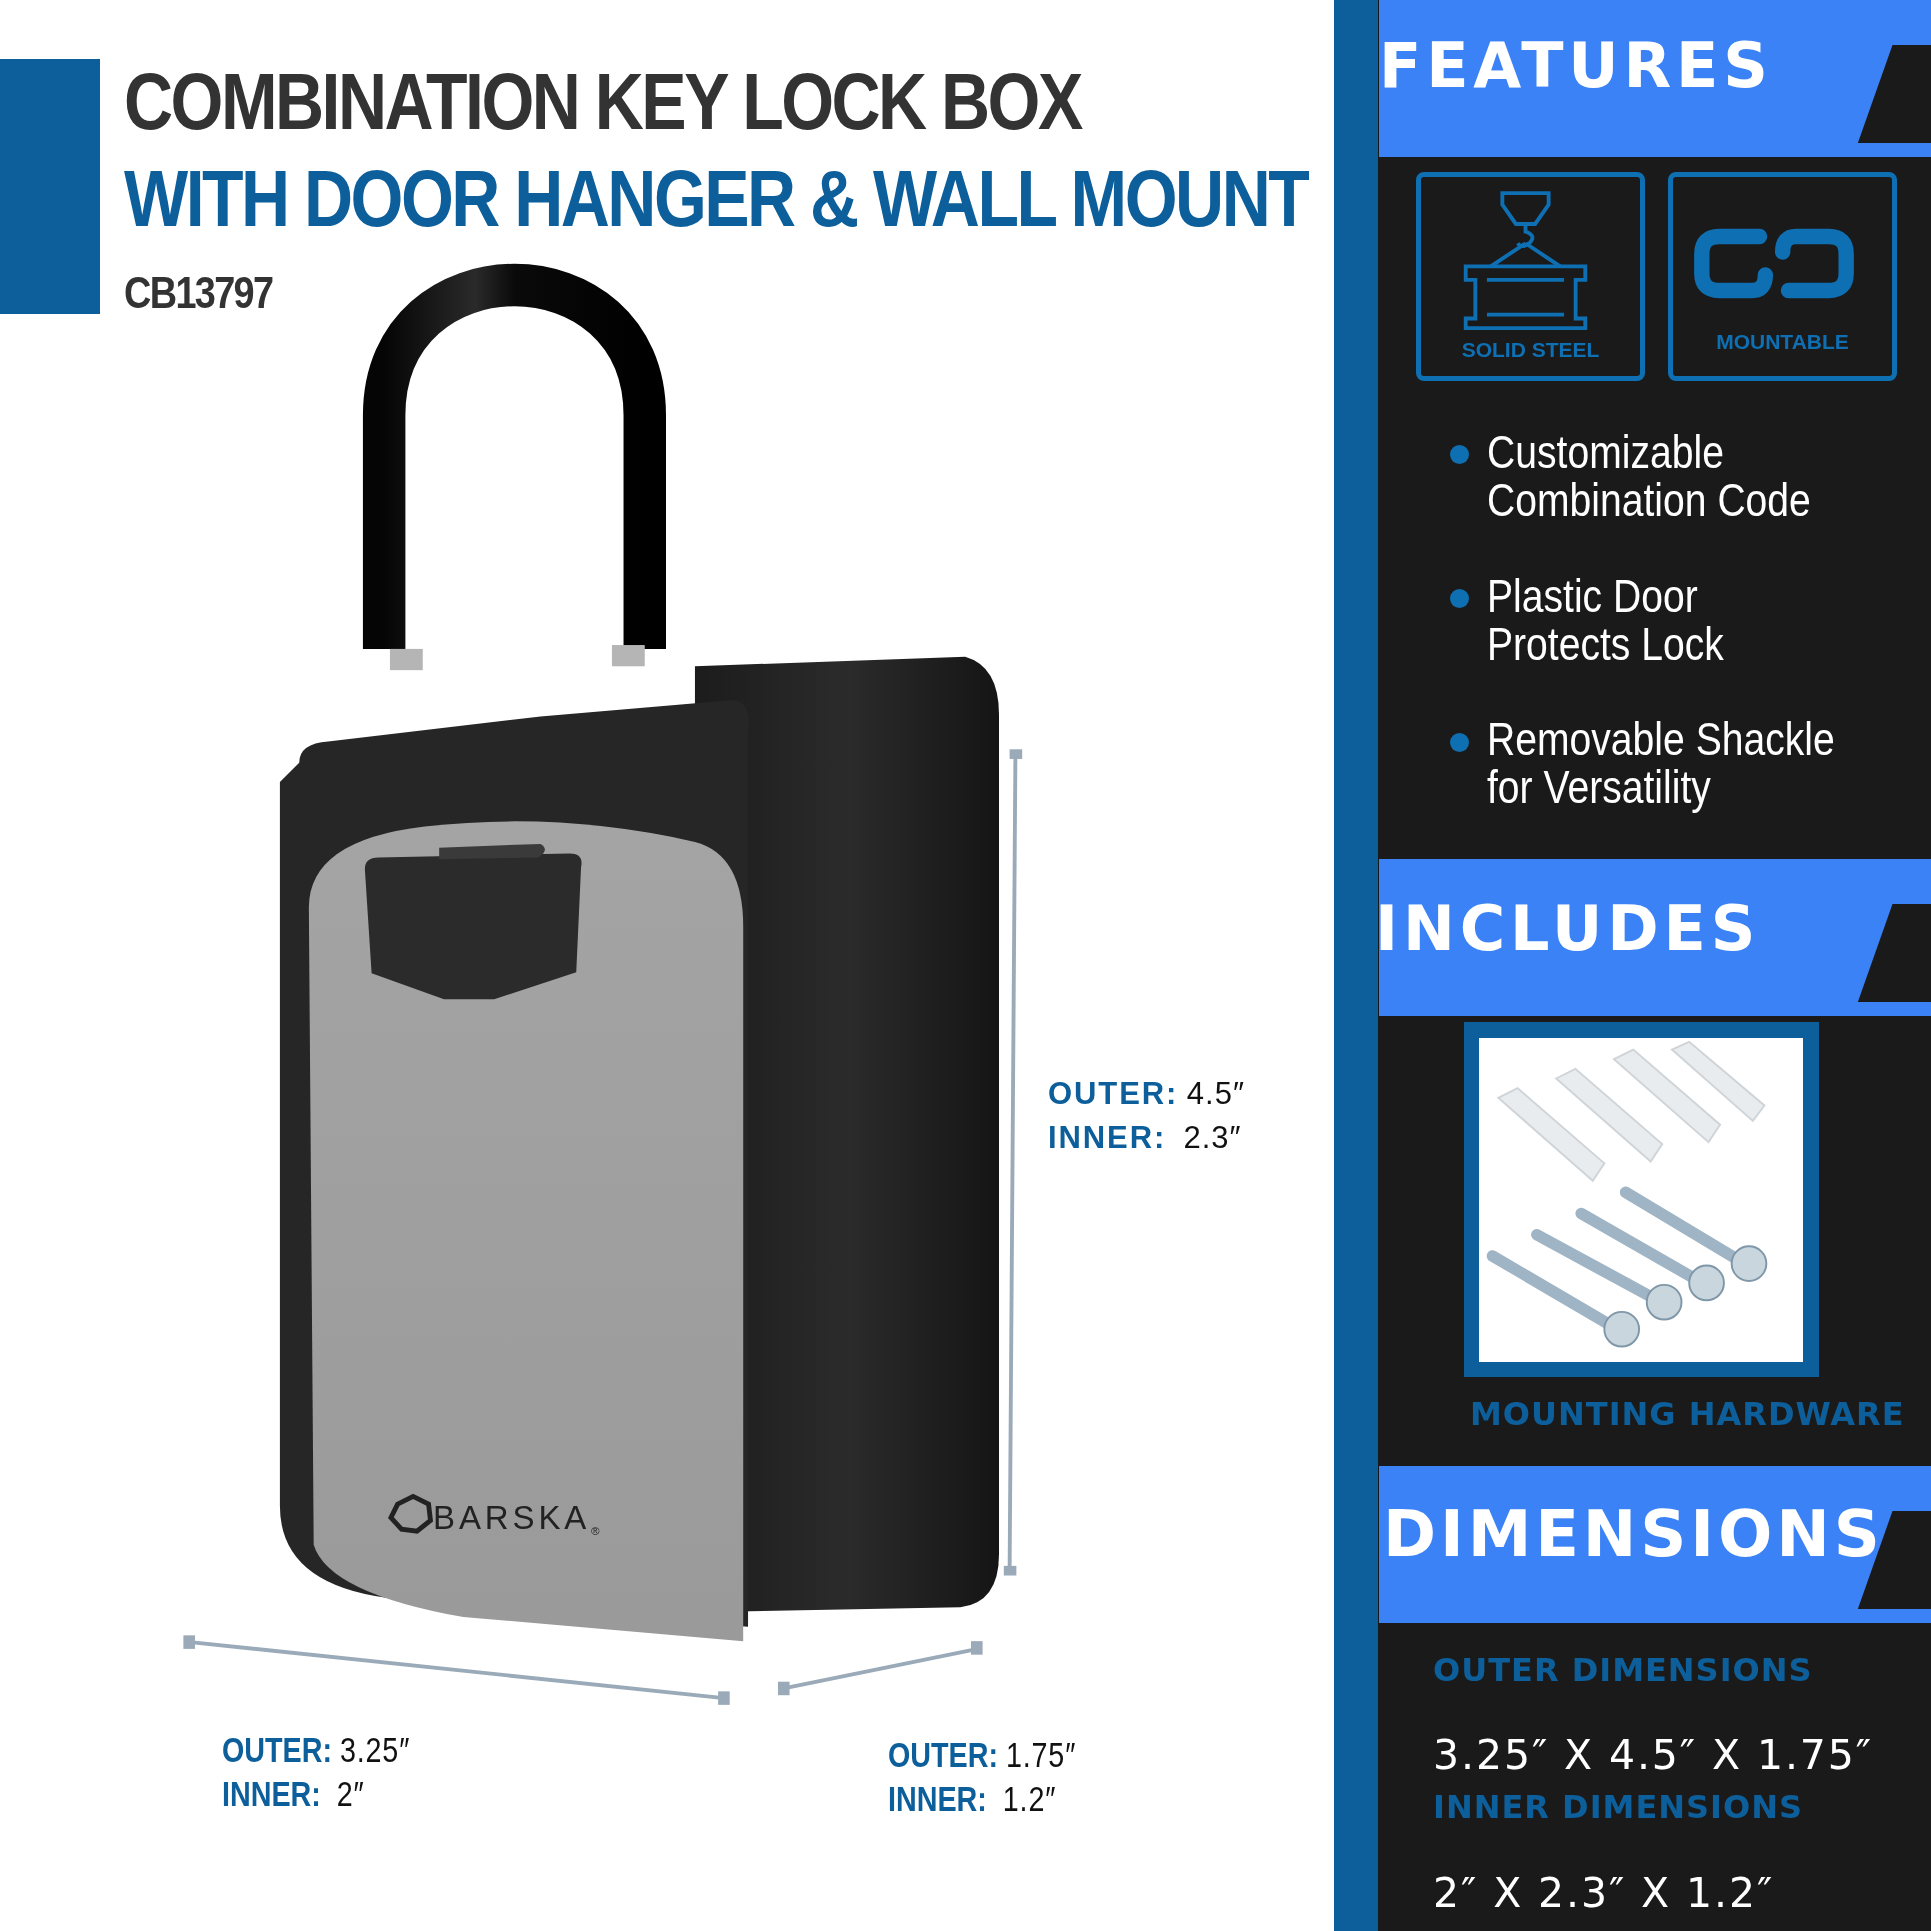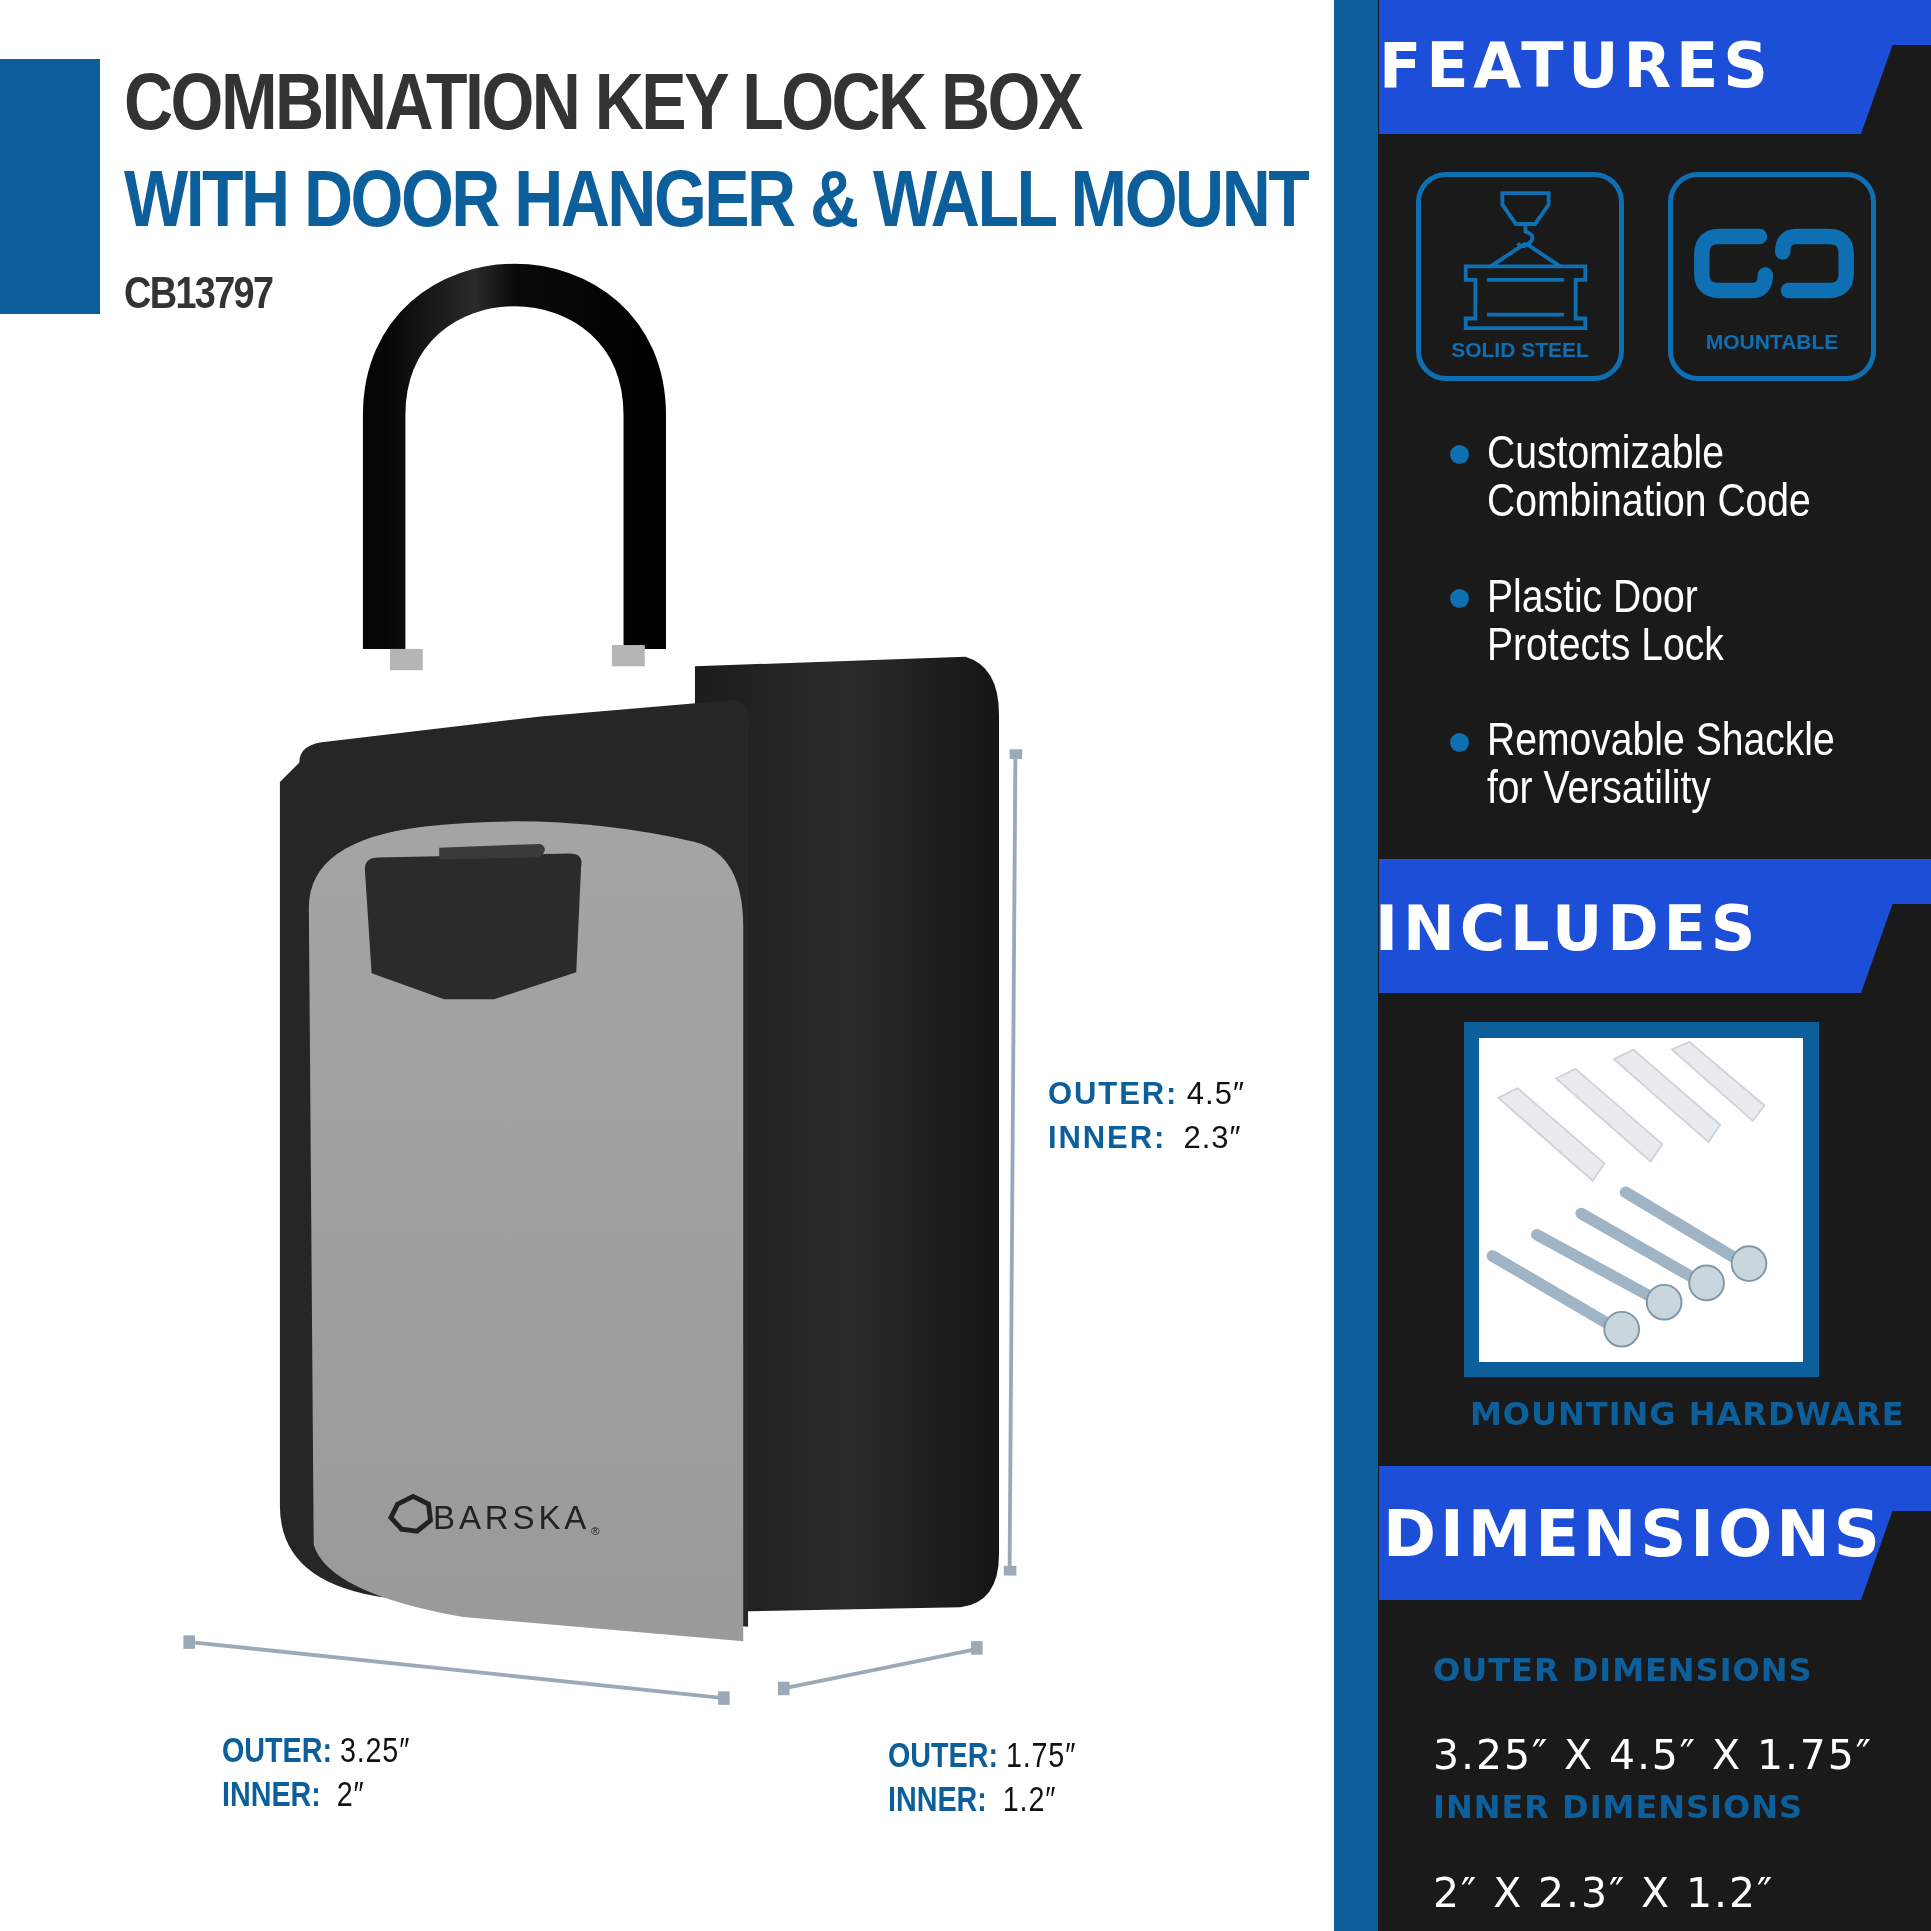--- a/index.html
+++ b/index.html
@@ -24,27 +24,27 @@
   
   .dim-label { font-size:31px; line-height:44px; white-space:nowrap; }
   .dim-label .k { color:#0d5f9b; font-weight:700; letter-spacing:1.9px; }
   .dim-label .v { color:#111; letter-spacing:1px; }
   .dim-label.narrow { transform:scaleX(0.82); transform-origin:left top; }
   .dim-label.narrow .k { letter-spacing:0; }
 
   
   .right-panel { left:1334px; top:0; width:597px; height:1931px; background:#1a1a1a; }
   .right-stripe { left:1334px; top:0; width:44px; height:1931px; background:#0d5f9b; }
-  .band { left:1379px; width:552px; height:134px; background:#1d4ed8;text-align:right; }
+  .band { left:1379px; width:552px; height:157px; background:#3b82f6;text-align:right; }
   .band-cut { position:absolute; right:0; top:45px; width:77px; height:98px; background:#1a1a1a;
               clip-path:polygon(50% 0, 100% 0, 100% 100%, 5% 100%); }
   .band-title { position:absolute; left:0; color:#fff; font-family:"DejaVu Sans", sans-serif;
                 font-weight:700; font-size:62px; letter-spacing:4.8px; white-space:nowrap; }
 
-  .icon-box { width:208px; height:209px; border:5.8px solid #0e6fb3; border-radius:30px;
+  .icon-box { width:229px; height:209px; border:5.8px solid #0e6fb3; border-radius:8px;
               box-sizing:border-box; }
   .icon-caption { position:absolute; left:0; right:0; text-align:center; color:#0e6fb3;
                   font-weight:700; font-size:21px; letter-spacing:0; }
 
   .feature { left:1448px; color:#fff; font-size:46px; line-height:48px;
              transform:scaleX(0.85); transform-origin:left top; white-space:nowrap; }
   .bullet { width:19.3px; height:19.3px; border-radius:50%; background:#0e6fb3; }
 
   .hardware-frame { left:1464px; top:1022px; width:355px; height:355px; background:#0d5f9b; }
   .hardware-img { left:1479px; top:1038px; width:324px; height:324px; background:#fff; }

